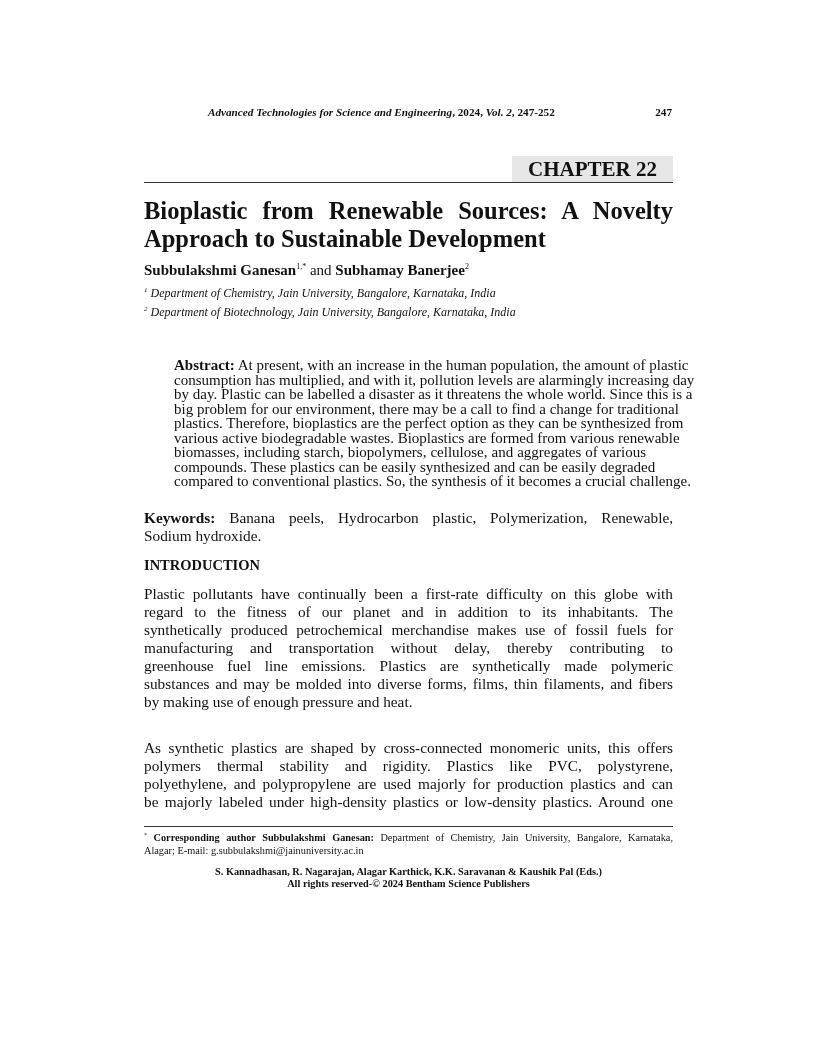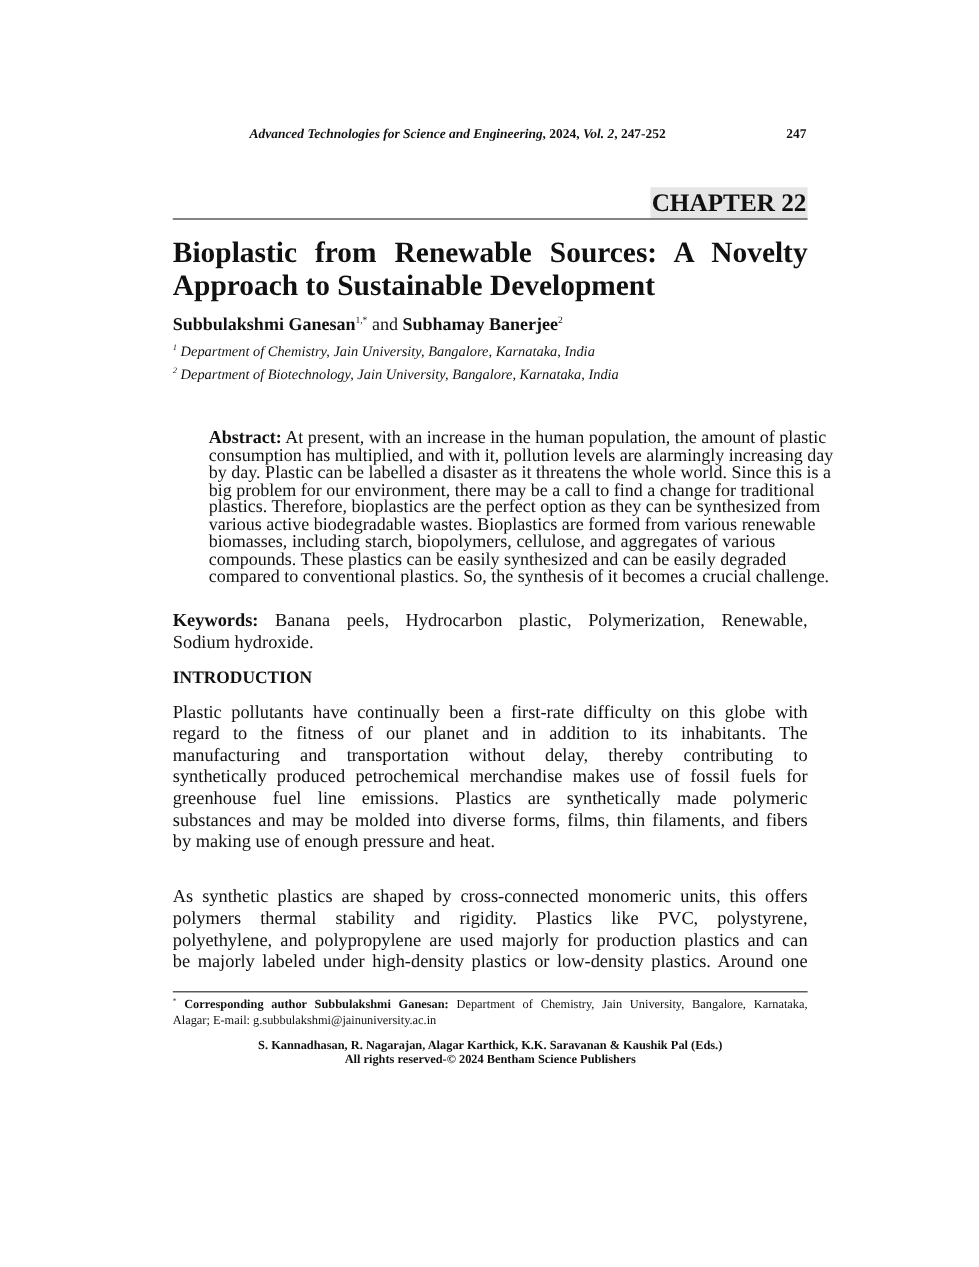--- a/index.html
+++ b/index.html
@@ -3,21 +3,21 @@
 <meta charset="utf-8">
 <style>
   html, body { margin:0; padding:0; background:#ffffff; }
   body { width:816px; height:1056px; position:relative; font-family:"Liberation Serif", serif; color:#111; }
   .page { position:absolute; left:144px; top:0; width:529px; }
   .running-head { position:absolute; top:106px; left:0; width:529px; font-size:11.2px; font-weight:bold; }
   .running-head .journal { position:absolute; left:64px; font-style:italic; }
   .running-head .journal .plain { font-style:normal;text-align:right; }
   .running-head .pageno { position:absolute; right:1px; }
   .chapter-wrap { position:absolute; top:156px; right:0; }
-  .chapter { background:#e6e6e6; font-weight:bold; font-size:21px; padding:0 1px; line-height:26px; display:inline-block; }
+  .chapter { background:#e6e6e6; font-weight:bold; font-size:21px; padding:0 16px; line-height:26px; display:inline-block; }
   .rule { position:absolute; top:182px; left:0; width:529px; height:1px; background:#333; }
   .title { position:absolute; top:197px; left:0; width:529px; font-size:24.5px; font-weight:bold; line-height:28px; text-align:justify; text-align-last:left; }
   .title .l1 { display:block; text-align:justify; text-align-last:justify; }
   .authors { position:absolute; top:262px; left:0; font-size:15px; }
   .authors b { font-weight:bold; }
   .authors sup { font-size:8px; vertical-align:6px; }
   .affil { position:absolute; left:0; font-size:12px; font-style:italic; }
   .affil sup { font-size:7px; vertical-align:5px; font-style:italic; }
   .abstract { position:absolute; top:358px; left:30px; width:472px; font-size:15px; line-height:14.5px; text-align:justify; }
   .abstract .line { display:block; text-align:justify; text-align-last:justify; white-space:nowrap; }
@@ -76,22 +76,22 @@
   <div class="keywords para" style="top:509px;">
     <span class="line"><b>Keywords:</b><span> Banana peels, Hydrocarbon plastic, Polymerization, Renewable,</span></span>
     <span class="line last">Sodium hydroxide.</span>
   </div>
 
   <div class="heading">INTRODUCTION</div>
 
   <div class="para" style="top:585px;">
     <span class="line">Plastic pollutants have continually been a first-rate difficulty on this globe with</span>
     <span class="line">regard to the fitness of our planet and in addition to its inhabitants. The</span>
+    <span class="line">synthetically produced petrochemical merchandise makes use of fossil fuels for</span>
     <span class="line">manufacturing and transportation without delay, thereby contributing to</span>
-    <span class="line">synthetically produced petrochemical merchandise makes use of fossil fuels for</span>
     <span class="line">greenhouse fuel line emissions. Plastics are synthetically made polymeric</span>
     <span class="line">substances and may be molded into diverse forms, films, thin filaments, and fibers</span>
     <span class="line last">by making use of enough pressure and heat.</span>
   </div>
 
   <div class="para" style="top:739px;">
     <span class="line">As synthetic plastics are shaped by cross-connected monomeric units, this offers</span>
     <span class="line">polymers thermal stability and rigidity. Plastics like PVC, polystyrene,</span>
     <span class="line">polyethylene, and polypropylene are used majorly for production plastics and can</span>
     <span class="line">be majorly labeled under high-density plastics or low-density plastics. Around one</span>

